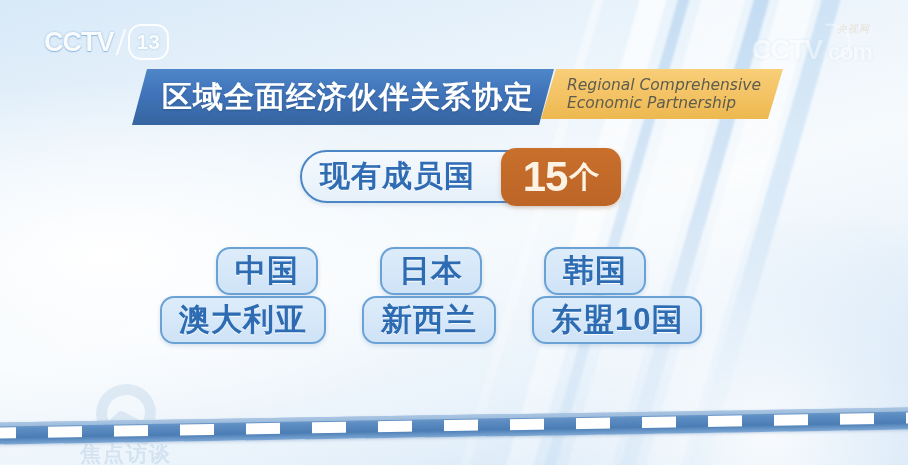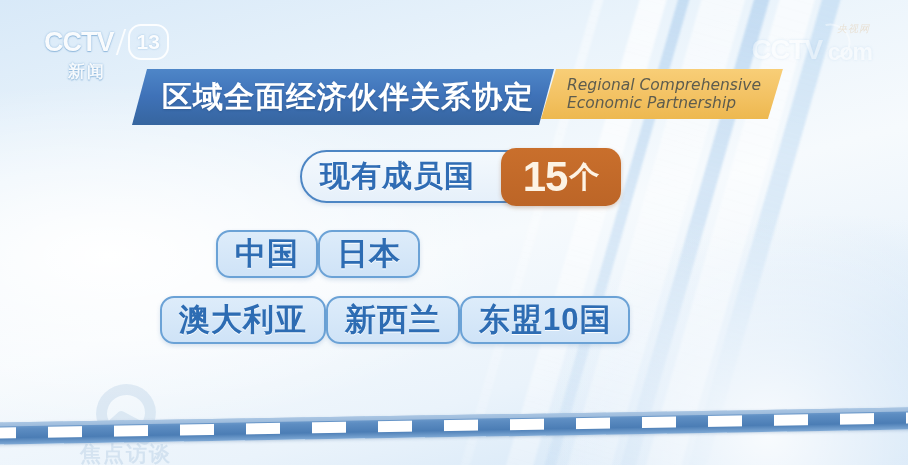--- a/index.html
+++ b/index.html
@@ -171,22 +171,22 @@
     font-size: 42px; font-weight: 700; color: #fdf3e4; line-height: 1;
     letter-spacing: -1px;
   }
   #members .badge .unit {
     font-size: 30px; font-weight: 700; color: #fdf3e4;
     margin-left: 2px; line-height: 1;
   }
 
   
   .chip-row { position: absolute; display: flex; }
-  #row1 { left: 216px; top: 230px; }
-  #row2 { left: 160px; top: 296px; }
+  #row1 { left: 216px; top: 247px; gap: 62px; }
+  #row2 { left: 160px; top: 296px; gap: 36px; }
   .chip {
     height: 48px;
     border: 2.5px solid #6ba2d6; border-radius: 14px;
     background: linear-gradient(180deg, #ddecfa 0%, #cfe3f7 100%);
     display: flex; align-items: center; justify-content: center;
     padding: 0 17px;
     box-shadow: 0 2px 4px rgba(95,135,180,.22);
   }
   .chip .t {
     font-size: 31px; font-weight: 700; color: #2d6cb3;
@@ -257,23 +257,20 @@
     <div class="streak s6"></div>
     <div class="glow-br"></div>
   </div>
 
   <div id="cctv13">
     <div class="row1">
       <span class="ctext">CCTV</span>
       <span class="slash"></span>
       <span class="num13">13</span>
     </div>
-    <div class="row2">
-      <span class="cn">新闻</span>
-    </div>
   </div>
 
   <div id="cctvcom">
     <span class="wm-cctv">CCTV</span>
     <span class="wm-swoosh"></span>
     <span class="wm-com">com</span>
     <span class="wm-cn">央视网</span>
   </div>
 
   <div id="banner">
@@ -294,20 +291,23 @@
     </span>
   </div>
 
   <div class="chip-row" id="row1">
     <div class="chip">
       <span class="t">中国</span>
     </div>
     <div class="chip">
       <span class="t">日本</span>
     </div>
+    <div class="chip">
+      <span class="t">韩国</span>
+    </div>
   </div>
 
   <div class="chip-row" id="row2">
     <div class="chip">
       <span class="t">澳大利亚</span>
     </div>
     <div class="chip">
       <span class="t">新西兰</span>
     </div>
     <div class="chip">

